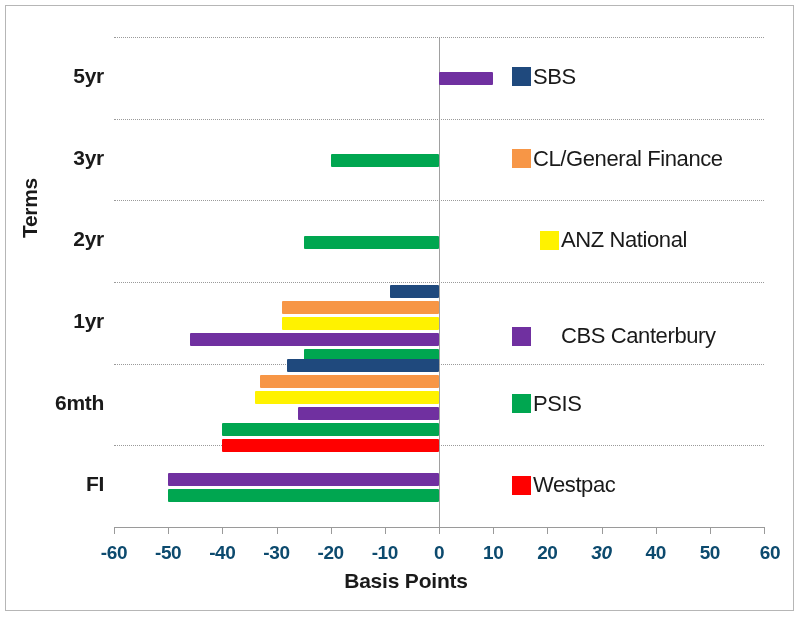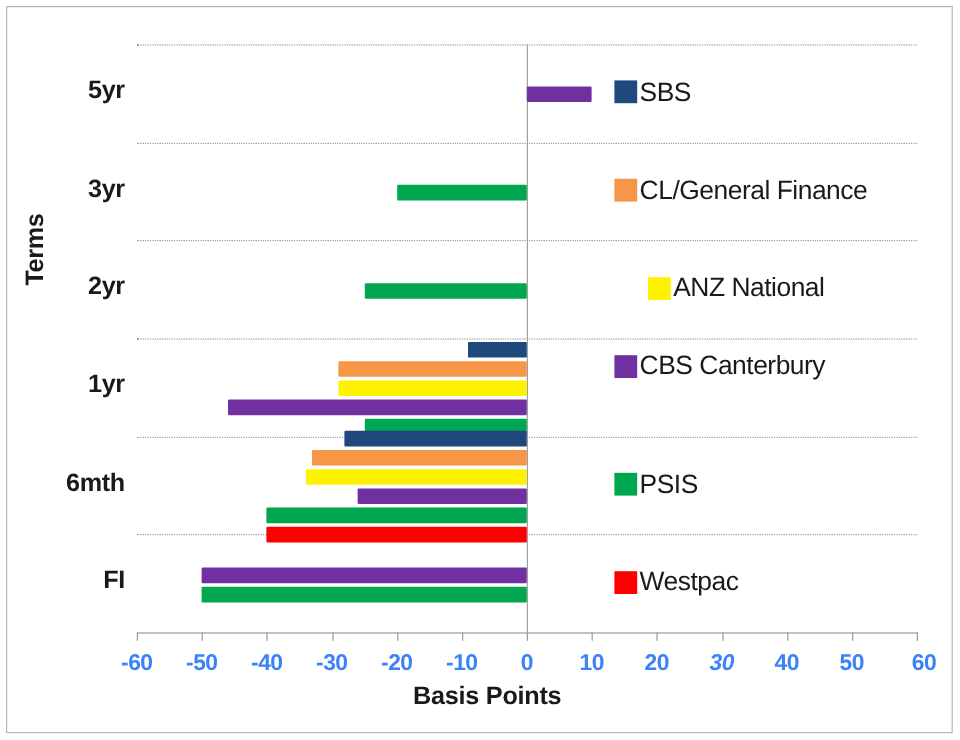--- a/index.html
+++ b/index.html
@@ -50,21 +50,21 @@
   
   #xaxisline{
     position:absolute;left:108px;top:521px;width:651px;height:1px;
     background:#9a9a9a;
   }
   .xtick{
     position:absolute;top:521px;width:1px;height:7px;background:#9a9a9a;
   }
   .xlabel{
     position:absolute;top:536px;
-    font-size:19px;font-weight:bold;color:#3b82f6;
+    font-size:19px;font-weight:bold;color:#0c4a6e;
     transform:translateX(-50%);white-space:nowrap;
     letter-spacing:-0.4px;
   }
   #xtitle{
     position:absolute;top:563px;left:0;width:800px;
     text-align:center;font-size:21px;font-weight:bold;color:#1a1a1a;
     letter-spacing:-0.2px;
   }
   
   #legend{
@@ -161,21 +161,21 @@
         <span class="legend-label">SBS</span>
       </div>
       <div class="legend-row" style="top: 69.5px;">
         <span class="swatch" style="background: rgb(247, 150, 70);"></span>
         <span class="legend-label">CL/General Finance</span>
       </div>
       <div class="legend-row" style="top: 151.167px; margin-left: 28px;">
         <span class="swatch" style="background: rgb(255, 242, 0);"></span>
         <span class="legend-label">ANZ National</span>
       </div>
-      <div class="legend-row" style="top: 216px;">
+      <div class="legend-row" style="top: 247px; gap: 28px;">
         <span class="swatch" style="background: rgb(112, 48, 160);"></span>
         <span class="legend-label">CBS Canterbury</span>
       </div>
       <div class="legend-row" style="top: 314.5px;">
         <span class="swatch" style="background: rgb(0, 166, 80);"></span>
         <span class="legend-label">PSIS</span>
       </div>
       <div class="legend-row" style="top: 396.167px; justify-content: center;">
         <span class="swatch" style="background: rgb(255, 0, 0);"></span>
         <span class="legend-label">Westpac</span>

